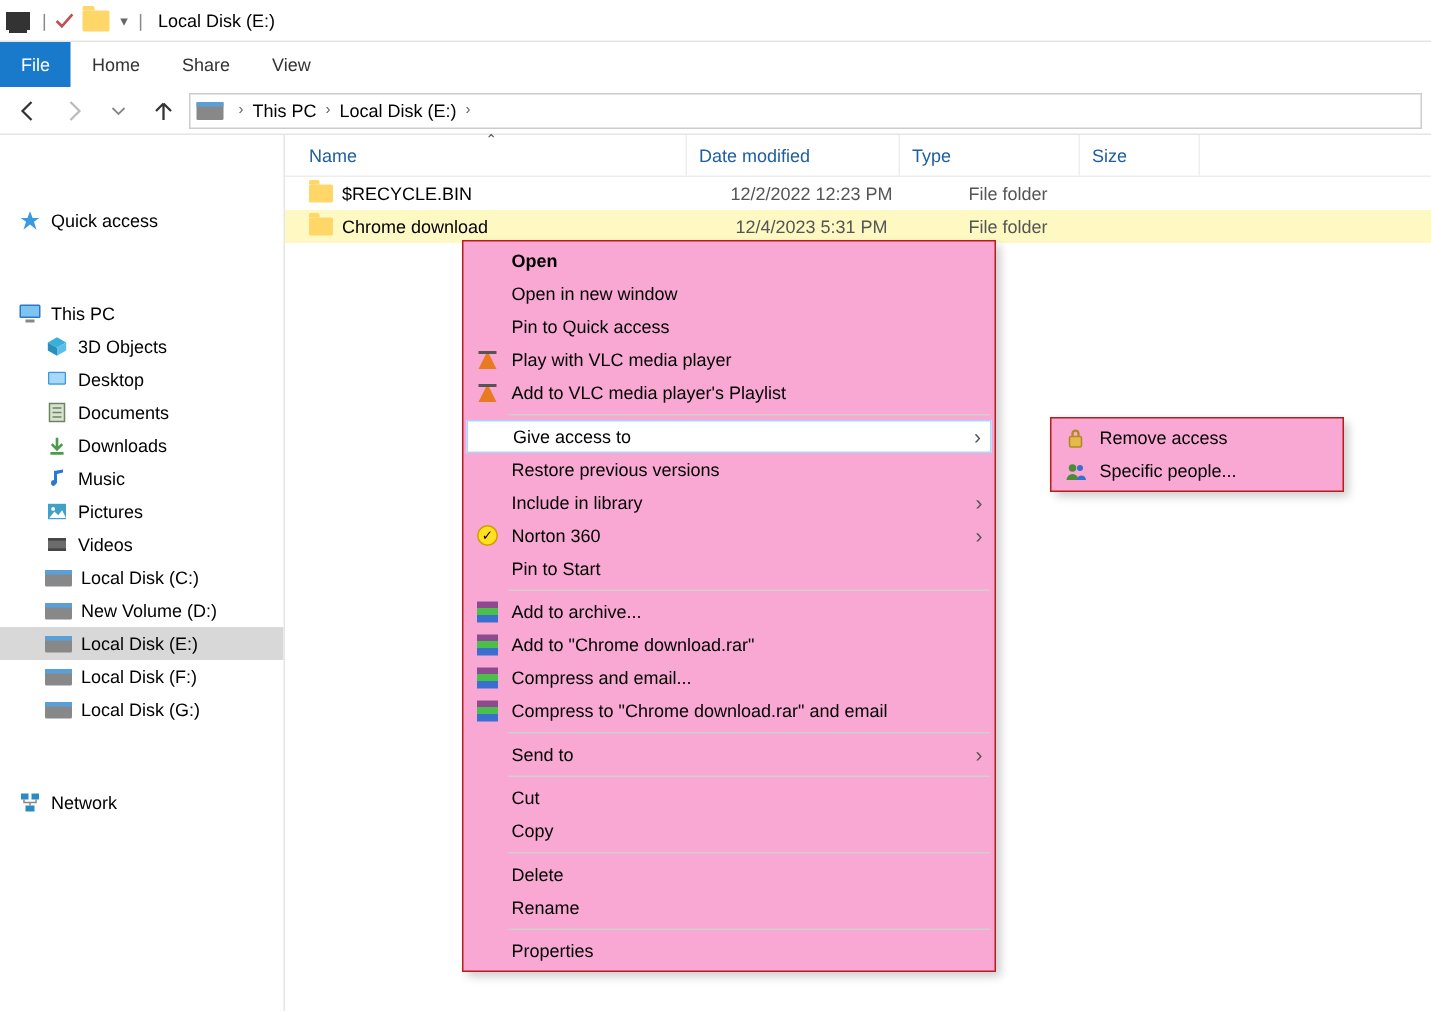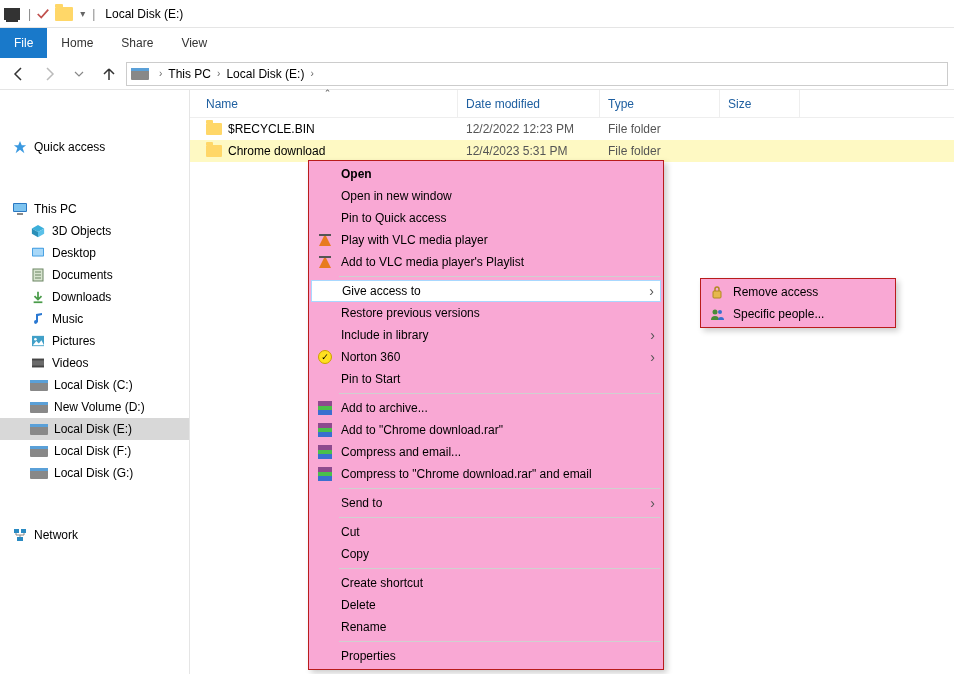--- a/index.html
+++ b/index.html
@@ -59,25 +59,25 @@
 
 
 .filelist { flex: 1; }
 .columns { display: flex; height: 28px; align-items: center; border-bottom: 1px solid #eee; color: #1e5fa0; padding-left: 8px; }
 .columns .col { border-right: 1px solid #eee; height: 100%; display: flex; align-items: center; padding: 0 8px; }
 .col.name { width: 260px; position: relative; }
 .col.date { width: 142px; }
 .col.type { width: 120px; }
 .col.size { width: 80px; }
 .sort-ind { position: absolute; left: 50%; top: -2px; transform: translateX(-50%); font-size: 9px; color: #555; }
-.row { display: flex; align-items: center; height: 22px; padding-left: 8px; }
+.row { display: flex; align-items: center; height: 22px; padding-left: 8px; text-align: center; }
 .row.selected { background: #fef9c3; }
 .row .cell { padding: 0 8px; }
 .row .cell.name { width: 260px; display: flex; align-items: center; gap: 6px; }
-.row .cell.date { width: 142px; color: #555; }
+.row .cell.date { width: 142px; color: #555; margin-left: 12px; }
 .row .cell.type { width: 120px; color: #555; }
 .folder-ic { width: 16px; height: 12px; background: #ffd768; border-radius: 1px; position: relative; }
 .folder-ic::before { content:""; position:absolute; top:-3px; left:0; width:7px; height:3px; background:#ffd768; border-radius:1px 1px 0 0; }
 
 
 .ctxmenu { position: absolute; background: #f9a8d4; border: 1px solid #b91c1c; box-shadow: 3px 3px 6px rgba(0,0,0,0.2); padding: 2px; }
 .ctx-main { left: 308px; top: 160px; width: 356px; }
 .ctxmenu .mi { height: 22px; display: flex; align-items: center; padding-left: 30px; padding-right: 18px; position: relative; color: #000; }
 .ctxmenu .mi.bold { font-weight: 600; }
 .ctxmenu .mi.hover { background: #fff; border: 1px solid #a8d8ff; }
@@ -367,21 +367,20 @@
     </div>
   <div class="divider"></div>
   <div class="mi">
       <span>Send to</span>
       <span class="arrow">›</span>
     </div>
   <div class="divider"></div>
   <div class="mi">Cut</div>
   <div class="mi">Copy</div>
   <div class="divider"></div>
-  <div class="mi">Create shortcut</div>
   <div class="mi">Delete</div>
   <div class="mi">Rename</div>
   <div class="divider"></div>
   <div class="mi">Properties</div>
 </div>
 
 <div class="ctxmenu ctx-sub">
   <div class="mi">
     <span class="mico lock-ic">
         <svg width="12" height="14" viewBox="0 0 12 14">

